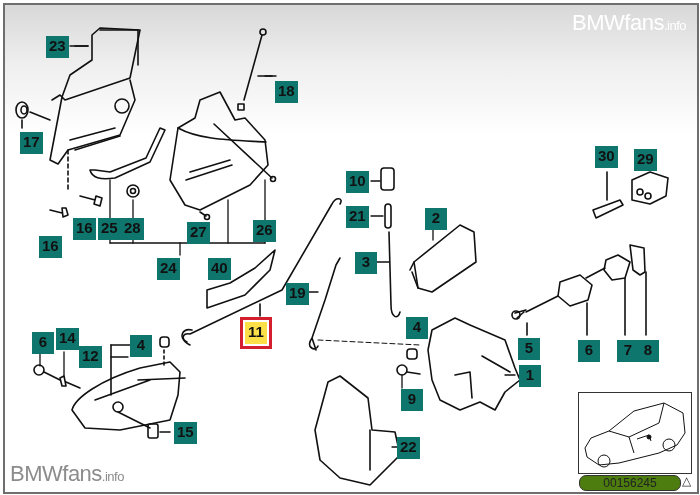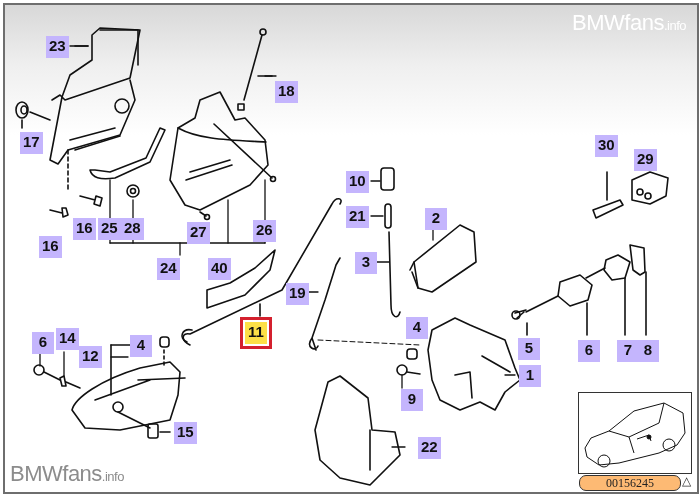--- a/index.html
+++ b/index.html
@@ -8,33 +8,33 @@
     position: absolute; left: 3px; top: 3px; width: 692px; height: 487px;
     border: 2px solid #6e6e6e;
     background: linear-gradient(to bottom, #d8d8d8 0px, #efefef 60px, #ffffff 130px, #ffffff 100%);
   }
   .watermark { position: absolute; color: #f4f4f4; font-size: 22px; letter-spacing: -0.5px; }
   .watermark small { font-size: 13px; }
   .watermark.top { right: 14px; top: 10px; color: #ffffff; }
   .watermark.bottom { left: 10px; bottom: 8px; color: #8c8c8c; }
   svg.parts { position: absolute; left: 0; top: 0; width: 700px; height: 495px; }
   .lbl {
-    position: absolute; background: #c4b5fd; color: #111; font-weight: bold;
+    position: absolute; background: #0f766e; color: #111; font-weight: bold;
     font-size: 15px; line-height: 20px; height: 22px; padding: 0 3px;
     text-align: center; min-width: 16px;
   }
   .lbl.hl { outline: 3px solid #d4202e; outline-offset: 2px; background: #fde047; }
   .inset {
     position: absolute; left: 578px; top: 392px; width: 112px; height: 80px;
     border: 1.5px solid #333; background: #fff;
   }
   .ref {
     position: absolute; left: 579px; top: 475px; width: 100px; height: 14px;
     border: 1.5px solid #333; border-radius: 7px; font-size: 12px; line-height: 14px;
-    text-align: center; color: #222; background: #fdba74; font-family: Liberation Serif, serif;
+    text-align: center; color: #222; background: #4d7c0f; font-family: Liberation Sans, sans-serif;
   }
   .tri { position: absolute; left: 682px; top: 474px; font-size: 12px; color: #333; }
 </style>
 </head>
 <body>
 
 <div class="frame"></div>
 
 <div class="watermark top"><span>BMWfans</span><small>.info</small></div>
 
@@ -214,31 +214,31 @@
 <div class="lbl" style="left:187px;top:222px;">27</div>
 <div class="lbl" style="left:253px;top:220px;">26</div>
 <div class="lbl" style="left:157px;top:258px;">24</div>
 <div class="lbl" style="left:208px;top:258px;">40</div>
 <div class="lbl" style="left:286px;top:283px;">19</div>
 <div class="lbl hl" style="left:245px;top:322px;">11</div>
 <div class="lbl" style="left:346px;top:171px;">10</div>
 <div class="lbl" style="left:346px;top:206px;">21</div>
 <div class="lbl" style="left:425px;top:208px;">2</div>
 <div class="lbl" style="left:355px;top:252px;">3</div>
-<div class="lbl" style="left:595px;top:135px;">30</div>
+<div class="lbl" style="left:595px;top:146px;">30</div>
 <div class="lbl" style="left:634px;top:149px;">29</div>
 <div class="lbl" style="left:130px;top:335px;">4</div>
 <div class="lbl" style="left:406px;top:317px;">4</div>
 <div class="lbl" style="left:518px;top:338px;">5</div>
 <div class="lbl" style="left:578px;top:340px;">6</div>
 <div class="lbl" style="left:617px;top:340px;">7</div>
 <div class="lbl" style="left:637px;top:340px;">8</div>
 <div class="lbl" style="left:519px;top:365px;">1</div>
 <div class="lbl" style="left:401px;top:389px;">9</div>
-<div class="lbl" style="left:418px;top:437px;">22</div>
+<div class="lbl" style="left:397px;top:437px;">22</div>
 <div class="lbl" style="left:79px;top:346px;">12</div>
 <div class="lbl" style="left:32px;top:332px;">6</div>
 <div class="lbl" style="left:56px;top:328px;">14</div>
 <div class="lbl" style="left:174px;top:422px;">15</div>
 
 <div class="inset">
   <svg width="112" height="80" viewBox="0 0 112 80" fill="none" stroke="#111" stroke-width="1">
     <path d="M6,55 L12,45 L30,38 L55,18 L85,10 L104,20 L106,40 L98,52 L80,60 L40,70 L20,72 L8,64 Z"></path>
     <path d="M30,38 L50,44 L80,30 L85,10 M50,44 L55,60"></path>
     <ellipse cx="25" cy="68" rx="6" ry="6"></ellipse>

